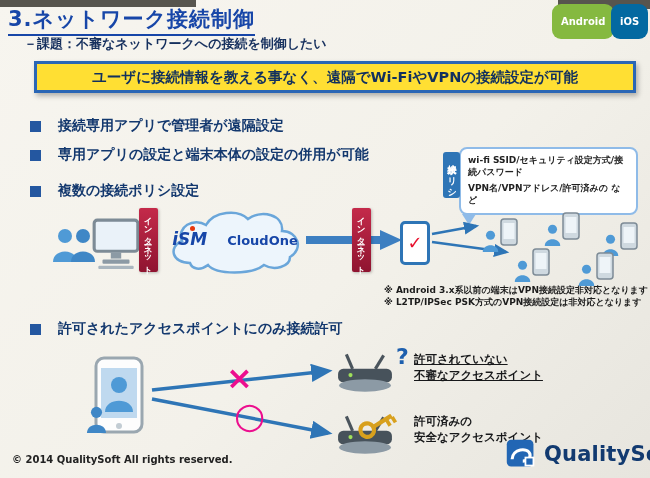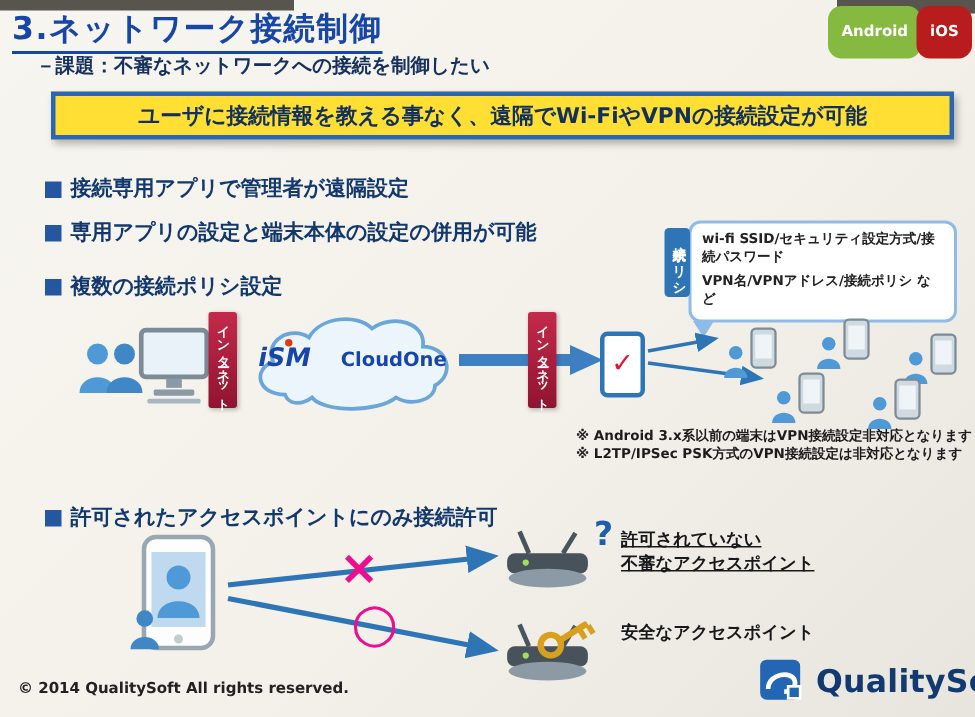--- a/index.html
+++ b/index.html
@@ -7,27 +7,27 @@
     width:650px;height:478px;position:relative;overflow:hidden;
     font-family:"DejaVu Sans","Liberation Sans",sans-serif;
     background:linear-gradient(135deg,#f7f5ef 0%,#f3f1ea 55%,#e7e5de 100%);
   }
   .abs{position:absolute;}
   .edge{background:#57554e;}
   .page-title{font-size:21px;font-weight:bold;color:#1746a8;border-bottom:2px solid #1746a8;padding-bottom:1px;letter-spacing:1px;white-space:nowrap;}
   .subtitle{font-size:13px;font-weight:bold;color:#16305e;white-space:nowrap;}
   .badge{font-size:10px;font-weight:bold;color:#fff;border-radius:9px;padding:12px 9px;white-space:nowrap;}
   .badge.android{background:#85b940;}
-  .badge.ios{background:#b91c1c;}
+  .badge.ios{background:#0369a1;}
   .banner{
     left:34px;top:61px;width:596px;height:26px;background:#ffdf33;border:3px solid #2a66b5;
     display:flex;align-items:center;justify-content:center;font-size:14.5px;font-weight:bold;color:#11305e;
     box-shadow:2px 3px 5px rgba(0,0,0,.28);white-space:nowrap;
   }
-  .bullet{display:flex;align-items:center;gap:6px;white-space:nowrap;}
+  .bullet{display:flex;align-items:center;gap:17px;white-space:nowrap;}
   .bullet-square{width:11px;height:11px;background:#2457a0;flex:0 0 auto;}
   .bullet-text{font-size:14px;font-weight:bold;color:#13386e;}
   .callout{
     background:#fff;border:2px solid #8fbbe8;border-radius:8px;padding:6px 7px;box-sizing:border-box;
     display:flex;flex-direction:column;gap:5px;
   }
   .callout-line{font-size:9px;color:#222;line-height:1.3;font-weight:600;}
   .callout-pointer{width:0;height:0;border-left:7px solid transparent;border-right:7px solid transparent;border-top:11px solid #8fbbe8;}
   .policy-tag{
     writing-mode:vertical-rl;background:#2e75b6;color:#fff;font-size:9px;font-weight:bold;
@@ -79,21 +79,21 @@
   <span class="bullet-square"></span>
   <span class="bullet-text">専用アプリの設定と端末本体の設定の併用が可能</span>
 </div>
 <div class="abs bullet" style="left:30px;top:182px;text-align:right;">
   <span class="bullet-square"></span>
   <span class="bullet-text">複数の接続ポリシ設定</span>
 </div>
 
 <div class="abs callout" style="left:459px;top:147px;width:179px;height:68px;">
   <div class="callout-line">wi-fi SSID/セキュリティ設定方式/接続パスワード</div>
-  <div class="callout-line">VPN名/VPNアドレス/接続ポリシ など</div>
+  <div class="callout-line">VPN名/VPNアドレス/許可済みの など</div>
 </div>
 <div class="abs callout-pointer" style="left:462px;top:214px;"></div>
 <div class="abs policy-tag" style="left:443px;top:152px;">接続ポリシ</div>
 
 <div class="abs" style="left:52px;top:218px;width:90px;height:54px;">
   <svg class="abs" style="left:0;top:10px;width:26px;height:34px;" viewBox="0 0 26 34">
     <circle cx="13" cy="8" r="7" fill="#4f9ad6"></circle>
       <path d="M1 34 C1 20 25 20 25 34 Z" fill="#4f9ad6"></path>
   </svg>
   <svg class="abs" style="left:18px;top:10px;width:26px;height:34px;" viewBox="0 0 26 34">
@@ -189,21 +189,21 @@
   </svg>
   <svg class="abs" style="left:0;top:12px;width:17px;height:22px;" viewBox="0 0 26 34">
     <circle cx="13" cy="8" r="7" fill="#4f9ad6"></circle>
       <path d="M1 34 C1 20 25 20 25 34 Z" fill="#4f9ad6"></path>
   </svg>
 </div>
 
 <div class="abs note" style="left:384px;top:284px;">※ Android 3.x系以前の端末はVPN接続設定非対応となります</div>
 <div class="abs note" style="left:384px;top:296px;">※ L2TP/IPSec PSK方式のVPN接続設定は非対応となります</div>
 
-<div class="abs bullet" style="left:30px;top:336px;">
+<div class="abs bullet" style="left:30px;top:320px;">
   <span class="bullet-square"></span>
   <span class="bullet-text">許可されたアクセスポイントにのみ接続許可</span>
 </div>
 
 <svg class="abs" style="left:94px;top:356px;width:50px;height:78px;" viewBox="0 0 50 78">
   <rect x="2" y="2" width="46" height="74" rx="8" fill="#fdfdfd" stroke="#9aa7b0" stroke-width="3"></rect>
   <rect x="7" y="12" width="36" height="50" fill="#bfd9ef"></rect>
   <circle cx="25" cy="29" r="8" fill="#4f9ad6"></circle>
   <path d="M11 56 C11 41 39 41 39 56 Z" fill="#4f9ad6"></path>
   <circle cx="25" cy="70" r="3" fill="#c2ccd3"></circle>
@@ -236,20 +236,21 @@
   <ellipse cx="28" cy="32" rx="25" ry="6" fill="#8c9aa5"></ellipse>
   <circle cx="14" cy="22" r="2" fill="#9fe05a"></circle>
 </svg>
 <svg class="abs" style="left:356px;top:412px;width:42px;height:24px;transform:rotate(-32deg);z-index:5;" viewBox="0 0 40 22">
   <circle cx="9" cy="11" r="6.5" fill="none" stroke="#d8a01d" stroke-width="4"></circle>
   <rect x="14" y="9.5" width="22" height="4" rx="1" fill="#d8a01d"></rect>
   <rect x="28" y="13" width="3.5" height="6" fill="#d8a01d"></rect>
   <rect x="34" y="13" width="3.5" height="6" fill="#d8a01d"></rect>
 </svg>
 <div class="abs ap-label" style="left:414px;top:414px;">
+  <div>許可済みの</div>
   <div>安全なアクセスポイント</div>
 </div>
 
 <div class="abs copyright" style="left:12px;top:454px;">© 2014 QualitySoft  All rights reserved.</div>
 <div class="abs brand" style="left:505px;top:438px;">
   <svg style="width:32px;height:32px;" viewBox="0 0 36 36">
     <rect x="2" y="2" width="30" height="30" rx="5" fill="#2266b4"></rect>
     <path d="M8 24 C8 12 26 10 28 18 C29 22 26 26 20 26" stroke="#fff" stroke-width="3.5" fill="none"></path>
     <rect x="23" y="22" width="9" height="9" fill="#2266b4" stroke="#fff" stroke-width="2"></rect>
   </svg>

